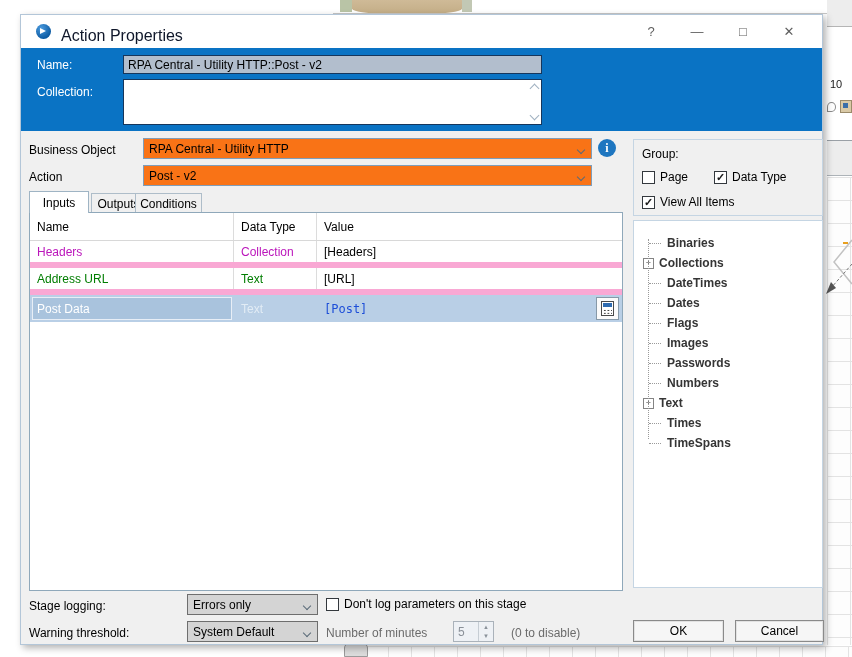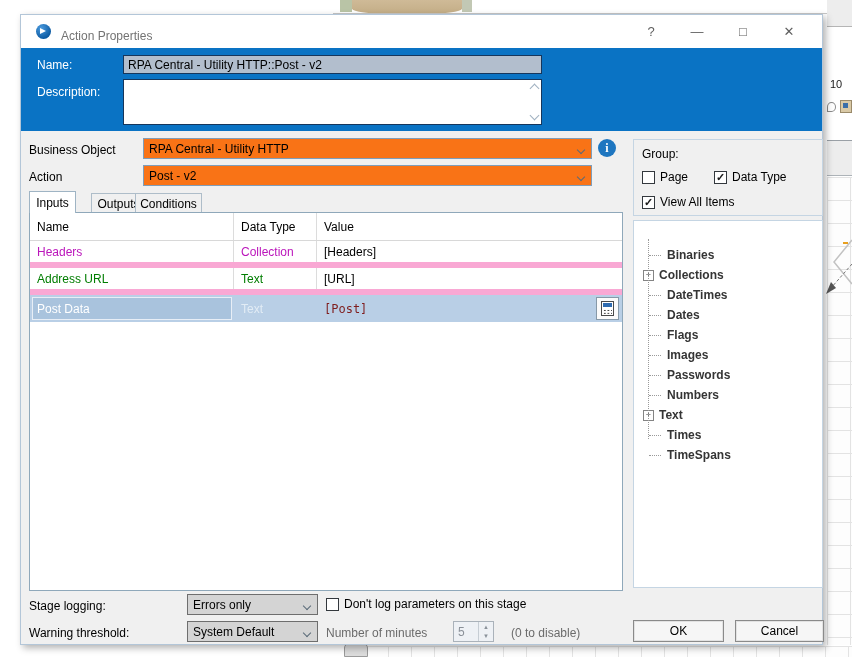--- a/index.html
+++ b/index.html
@@ -29,21 +29,21 @@
   .bg-vline { left:364px; top:645px; width:1px; height:12px; background:#8f8f8f; }
   .bg-shape-bottom { left:344px; top:643px; width:24px; height:14px; background:#dcdcdc; border:1px solid #9a9a9a; border-radius:5px 5px 0 0; }
 
   
   .dialog { left:20px; top:14px; width:803px; height:631px; background:#f0f0f0;
     border:1px solid #b3c6d8; box-shadow:3px 3px 7px rgba(0,0,0,.3); }
   .titlebar { position:absolute; left:0; top:0; width:100%; height:33px; background:#fff; display:flex; align-items:center; padding-left:15px; }
   .title-icon { width:15px; height:15px; border-radius:50%; background:radial-gradient(circle at 35% 28%, #4a9ade, #0a58a0 75%); position:relative; flex:0 0 auto; }
   .title-icon::after { content:""; position:absolute; left:4px; top:4px; width:0; height:0;
     border-left:6px solid #fff; border-top:3.5px solid transparent; border-bottom:3.5px solid transparent; }
-  .title-text { color:#737373; margin-left:10px; font-size:12px;margin-top:8px; }
+  .title-text { color:#0f172a; margin-left:10px; font-size:16px;margin-top:8px; }
   .title-controls { margin-left:auto; margin-right:10px; display:flex; }
   .wbtn { width:46px; height:30px; display:flex; align-items:center; justify-content:center; color:#5f5f5f; font-size:13px; }
 
   .bluebar { position:absolute; left:0; top:33px; width:100%; height:83px; background:#0a73c4; color:#fff; }
   .bluebar .lbl { position:absolute; left:16px; font-size:12px; }
   .name-input { position:absolute; left:102px; top:7px; width:419px; height:19px; background:#b2becd;
     border:1px solid #16365c; font-family:"Liberation Sans",sans-serif; font-size:12px; color:#000; padding:1px 4px; }
   .desc-box { position:absolute; left:102px; top:31px; width:419px; height:46px; background:#fff; border:1px solid #16365c; }
   .desc-box textarea { width:100%; height:100%; border:none; resize:none; background:transparent; font-family:"Liberation Sans",sans-serif; font-size:12px; outline:none; }
   .chev { display:inline-block; width:6px; height:6px; border-right:1.5px solid #5a6a78; border-bottom:1.5px solid #5a6a78; transform:rotate(45deg); }
@@ -66,34 +66,34 @@
   .thead { display:flex; height:28px; align-items:center; border-bottom:1px solid #d8d8d8; font-size:12px; }
   .c-name { width:204px; padding-left:7px; border-right:1px solid #dcdcdc; height:100%; display:flex; align-items:center; }
   .c-type { width:83px; padding-left:7px; border-right:1px solid #dcdcdc; height:100%; display:flex; align-items:center; }
   .c-val  { flex:1; padding-left:7px; height:100%; display:flex; align-items:center; }
   .trow { display:flex; height:27px; align-items:stretch; border-bottom:6px solid #f9a8d4; font-size:12px; position:relative; }
   .magenta { color:#bb16bb; }
   .green { color:#007d00; }
   .trow.selected { background:#b9cfe6; border-bottom:none; }
   .sel-cell { margin:2px; width:200px; background:#a9c3dd; border:1px solid #e8eef6; color:#fff; display:flex; align-items:center; padding-left:4px; }
   .sel-type { color:#e2ecf5; width:83px; padding-left:7px; display:flex; align-items:center; }
-  .sel-val { flex:1; padding-left:7px; display:flex; align-items:center; font-family:"DejaVu Sans Mono",monospace; font-size:12px; color:#7f1d1d; }
+  .sel-val { flex:1; padding-left:7px; display:flex; align-items:center; font-family:"DejaVu Sans Mono",monospace; font-size:12px; color:#1d4ed8; }
   .calc-btn { position:absolute; right:3px; top:2px; width:23px; height:23px; background:#fbfbfb; border:1px solid #8799a8; display:flex; align-items:center; justify-content:center; }
   .calc-glyph { width:13px; height:15px; border:1px solid #4a4a4a; background:#fff; position:relative; }
   .calc-glyph::before { content:""; position:absolute; left:1px; top:1px; right:1px; height:4px; background:#2e6bb0; }
   .calc-glyph::after { content:""; position:absolute; left:1px; top:7px; right:1px; bottom:1px;
     background-image:radial-gradient(#3a3a3a 0.8px, transparent 1px); background-size:3.6px 2.9px; }
 
   .groupbox { position:absolute; left:612px; top:124px; width:190px; height:77px; border:1px solid #c5d5e3; background:#f0f0f0; }
   .treebox { position:absolute; left:612px; top:205px; width:190px; height:368px; border:1px solid #c5d5e3; background:#fff; overflow:hidden; }
 
   .cb { display:inline-flex; width:13px; height:13px; background:#fff; border:1px solid #33383d; align-items:center; justify-content:center; font-size:11px; font-weight:bold; color:#1a1a1a; flex:0 0 auto; }
   .cb-row { position:absolute; display:flex; align-items:center; gap:5px; font-size:12px; }
 
-  .tree { position:relative; padding-top:24px; }
+  .tree { position:relative; padding-top:12px; }
   .tree-vline { position:absolute; left:14px; top:18px; height:200px; border-left:1px dotted #9a9a9a; }
   .titem { height:20px; display:flex; align-items:center; font-weight:bold; color:#353535; font-size:12px; }
   .tstub { width:12px; border-top:1px dotted #9a9a9a; margin-left:15px; margin-right:6px; }
   .texp { width:11px; height:11px; border:1px solid #848484; background:#fff; margin-left:9px; margin-right:5px;
     display:flex; align-items:center; justify-content:center; font-size:9px; line-height:9px; color:#333; font-weight:normal; }
 
   .spinner { position:absolute; left:432px; top:606px; width:41px; height:21px; border:1px solid #aab2ba; background:#eef1f5; display:flex; }
   .spin-val { flex:1; color:#8a9098; padding-left:4px; display:flex; align-items:center; }
   .spin-arrows { width:15px; border-left:1px solid #c6cdd4; display:flex; flex-direction:column; }
   .spin-arrows span { flex:1; display:flex; align-items:center; justify-content:center; font-size:6px; color:#8a929a; }
@@ -138,41 +138,41 @@
         <span class="wbtn">?</span>
         <span class="wbtn">—</span>
         <span class="wbtn">□</span>
         <span class="wbtn">✕</span>
       </span>
     </div>
 
     <div class="bluebar">
       <span class="lbl" style="top:10px;">Name:</span>
       <input class="name-input" value="RPA Central - Utility HTTP::Post - v2" style="">
-      <span class="lbl" style="top:37px;">Description:</span>
+      <span class="lbl" style="top:37px;">Collection:</span>
       <div class="desc-box">
         <textarea style=""></textarea>
         <span class="desc-up"></span>
         <span class="desc-dn"></span>
       </div>
     </div>
 
     <span class="body-lbl" style="left:8px; top:128px;">Business Object</span>
     <div class="combo" style="left:122px; top:123px; width:449px;">
       <span>RPA Central - Utility HTTP</span>
       <span class="chev"></span>
     </div>
     <div class="info-icon">i</div>
     <span class="body-lbl" style="left:8px; top:155px;text-align:right;">Action</span>
     <div class="combo" style="left:122px; top:150px; width:449px;">
       <span>Post - v2</span>
       <span class="chev"></span>
     </div>
 
-    <div class="tab active" style="left:8px; top:176px; width:47px;">Inputs</div>
+    <div class="tab active" style="left:8px; top:176px; width:60px;">Inputs</div>
     <div class="tab" style="left:70px; top:178px; width:55px;">Outputs</div>
     <div class="tab" style="left:114px; top:178px; width:67px;">Conditions</div>
 
     <div class="tbl">
       <div class="thead">
         <span class="c-name">Name</span>
         <span class="c-type">Data Type</span>
         <span class="c-val">Value</span>
       </div>
       <div class="trow">

